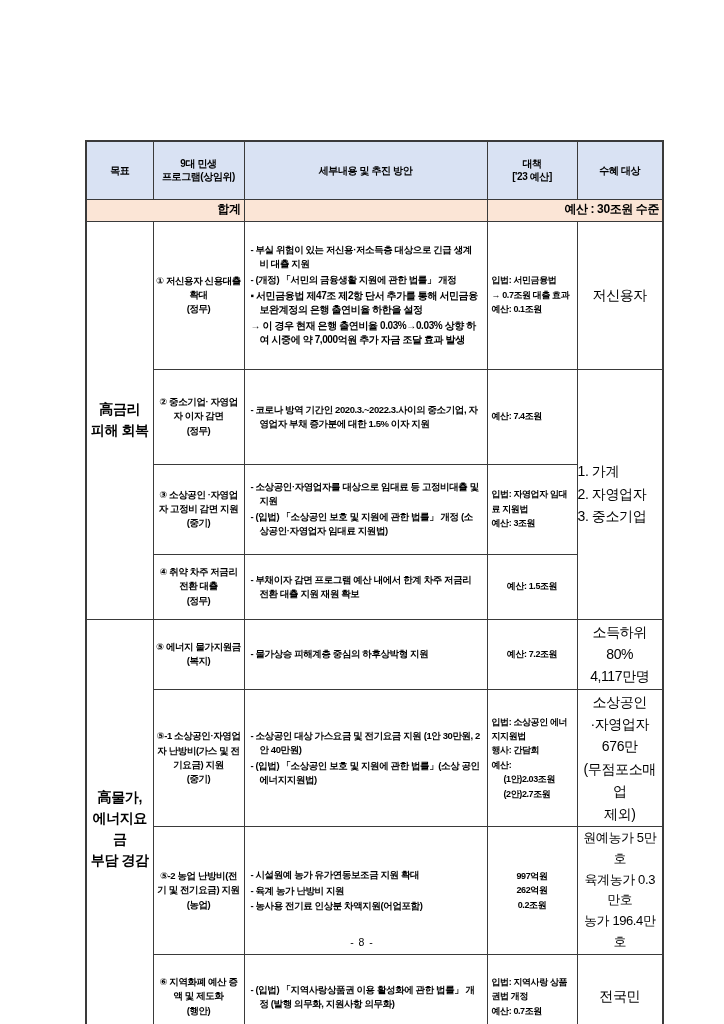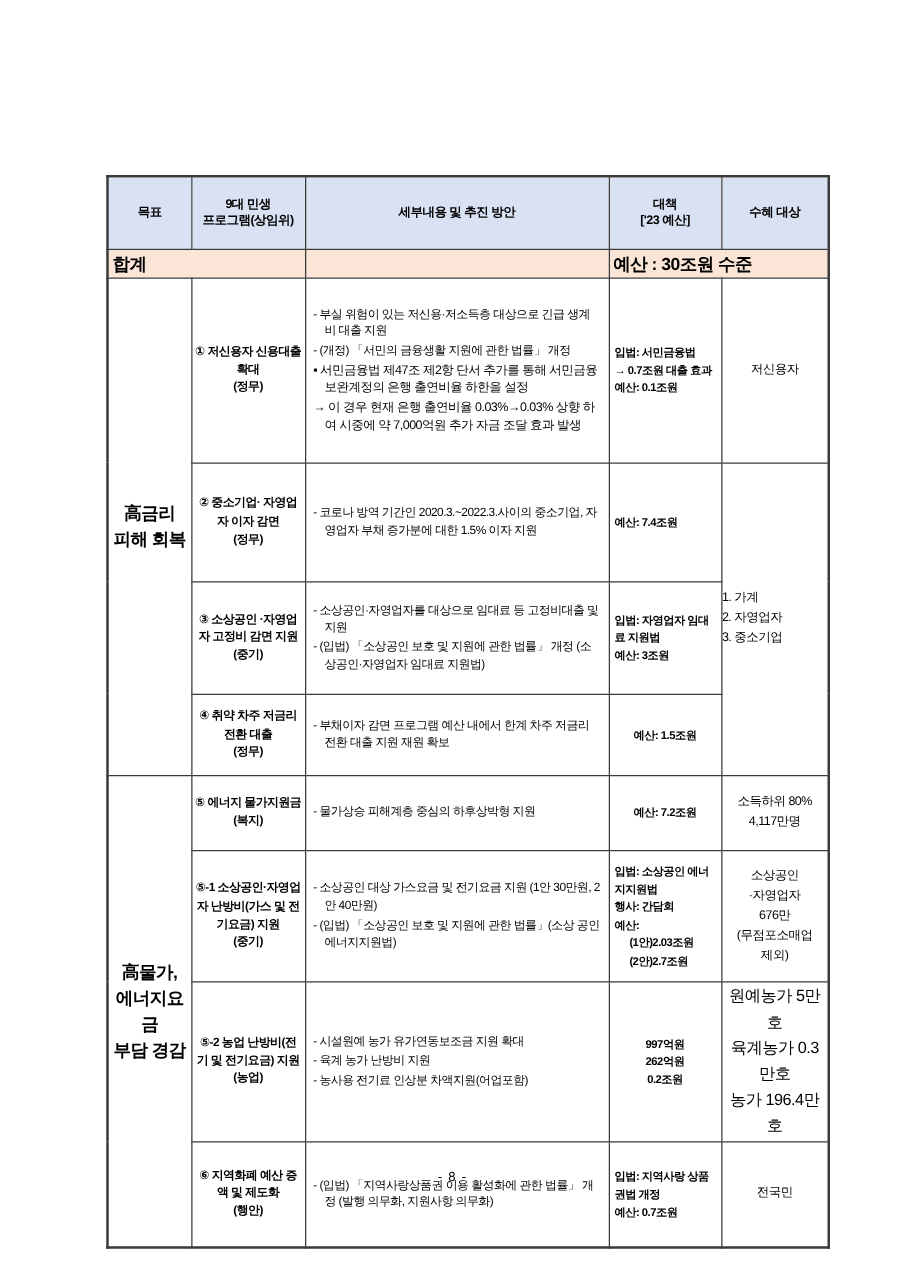--- a/index.html
+++ b/index.html
@@ -21,32 +21,32 @@
     border:1px solid var(--border,#404040);
     padding:1px 3px; vertical-align:middle;
     font-size:9.5px; line-height:1.45; letter-spacing:-0.4px;
     overflow:hidden;
   }
   tr.head td {
     background:var(--header-bg,#d9e2f3); text-align:center;
     font-weight:bold; font-size:10px; line-height:1.35;
   }
   tr.total td {
-    background:var(--total-bg,#fbe5d6); text-align:left;
-    font-weight:bold; font-size:14px;
+    background:var(--total-bg,#fbe5d6); text-align:right;
+    font-weight:bold; font-size:12px;
   }
   td.goal { text-align:center; font-weight:bold; font-size:14px; line-height:1.5; }
   td.prog { text-align:center; font-weight:bold; font-size:9.5px; line-height:1.5; padding:2px; }
-  td.det  { padding:3px 6px; }
+  td.det  { padding:3px 6px;font-weight:bold; }
   .d { padding-left:9px; text-indent:-9px; margin:2px 0; }
   .d.sm { font-size:10px; line-height:1.4; }
   td.mea { font-weight:bold; font-size:9px; padding:2px 4px; line-height:1.6; }
   td.mea.c { text-align:center; }
   .ind { padding-left:12px; }
-  td.ben { text-align:center; font-size:10px; line-height:1.6; }
+  td.ben { text-align:center; font-size:14px; line-height:1.6; }
   td.ben.lft { text-align:left; padding-left:0; }
   td.ben.sm9 { font-size:13px;text-align:center; }
   .footer {
     position:absolute; left:0; top:936px; width:724px;
     text-align:center; font-size:10.5px; letter-spacing:1px;
   }
 </style>
 </head>
 <body>
 

